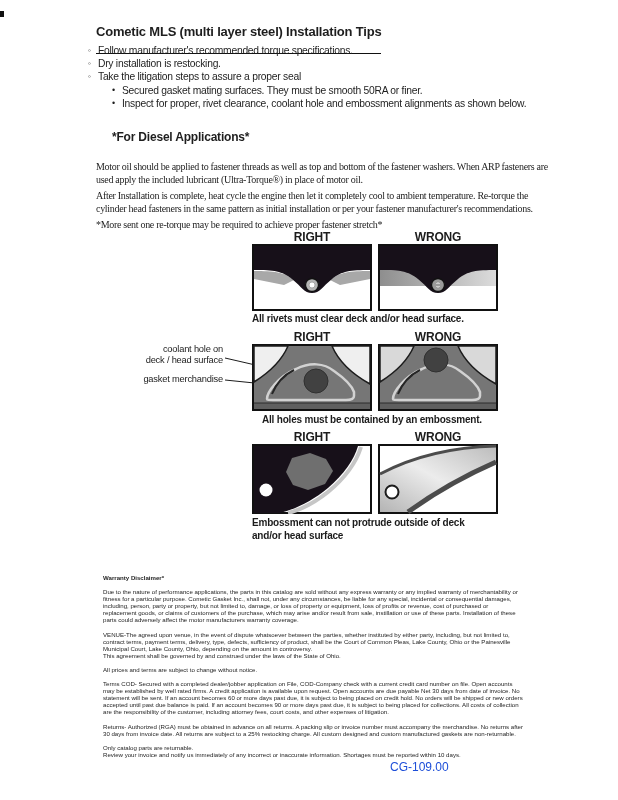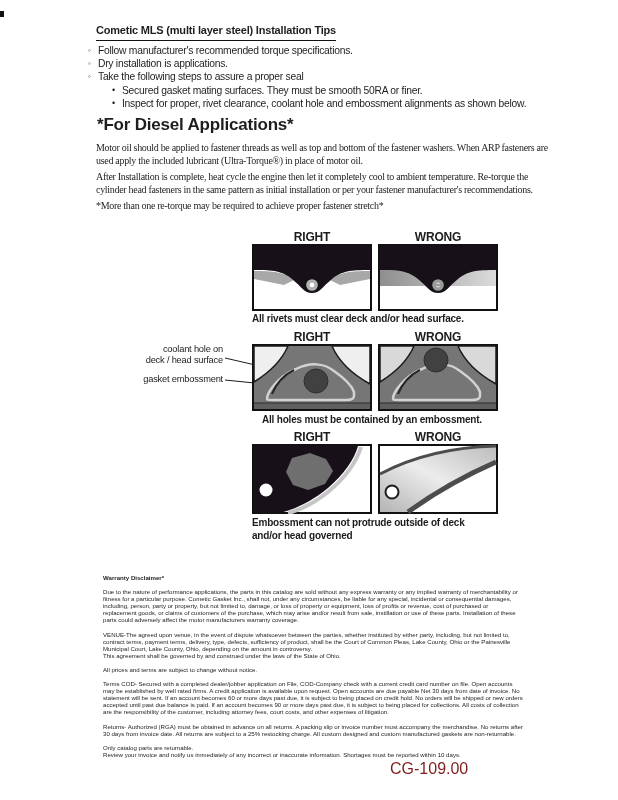--- a/index.html
+++ b/index.html
@@ -1,89 +1,89 @@
 <!DOCTYPE html>
 <html><head>
 <meta charset="utf-8">
 <style>
   html,body{margin:0;padding:0;background:#ffffff;}
   .page{position:relative;width:618px;height:800px;background:#ffffff;overflow:hidden;
         font-family:"Liberation Sans",sans-serif;color:#1e1e1e;}
   .scan-mark{position:absolute;left:0;top:11px;width:4px;height:6px;background:#111;}
   
-  .title{position:absolute;left:96px;top:24px;font-size:11px;font-weight:bold;
-         letter-spacing:-0.2px;border-bottom:1.5px solid #111;padding-bottom:4px;}
+  .title{position:absolute;left:96px;top:24px;font-size:13px;font-weight:bold;
+         letter-spacing:-0.2px;border-bottom:1.5px solid #111;padding-bottom:14px;}
   
   .tips{position:absolute;left:88px;top:44px;width:470px;font-size:10.3px;letter-spacing:-0.25px;}
   .b-row{display:flex;line-height:13.2px;}
   .b-marker{width:10px;font-size:8px;line-height:13.2px;color:#1e1e1e;flex:0 0 10px;}
   .sub .b-marker{font-size:9px;}
   .sub{margin-left:24px;}
   
   .diesel{position:absolute;left:96px;top:114px;width:462px;}
-  .diesel h2{margin:1px;font-size:17px;font-weight:bold;letter-spacing:-0.2px;}
+  .diesel h2{margin:16px;font-size:12px;font-weight:bold;letter-spacing:-0.2px;}
   .diesel p{margin:6px 0 0 0;font-size:10px;line-height:13px;letter-spacing:-0.3px;font-family:Liberation Serif, serif;}
   .diesel p.gap{margin-top:3px;}
   
   .diag-row{position:absolute;left:15px;width:618px;}
   .dg-label{position:absolute;top:0;width:120px;text-align:center;
             font-size:12px;font-weight:bold;letter-spacing:-0.2px;color:#1c1c1c;}
   .dg-box{position:absolute;top:14px;width:120px;height:67px;}
   .dg-box3{height:70px;}
   .dg-caption{position:absolute;font-size:10px;font-weight:bold;letter-spacing:-0.2px;
               line-height:13px;color:#1c1c1c;white-space:nowrap;}
   .side-label{position:absolute;left:88px;width:120px;text-align:right;
               font-size:9.3px;line-height:11px;letter-spacing:-0.2px;color:#1c1c1c;}
   .leader-svg{position:absolute;left:0;top:0;width:618px;height:100px;pointer-events:none;}
   
   .legal{position:absolute;left:103px;top:574px;width:420px;font-size:6.1px;
          line-height:7.1px;color:#242424;}
   .legal .lg-head{font-weight:bold;margin:0 0 7px 0;}
   .legal p{margin:0 0 7px 0;}
   .legal p.tight{margin:0;}
   
-  .footer-code{position:absolute;left:390px;top:760px;font-size:16px;color:#7f1d1d;}
+  .footer-code{position:absolute;left:390px;top:760px;font-size:12px;color:#1d4ed8;}
 </style>
 </head>
 <body>
 
 <div class="page">
 
   <div class="scan-mark"></div>
 
   <div class="title">Cometic MLS (multi layer steel) Installation Tips</div>
 
   <div class="tips">
     <div class="b-row">
       <span class="b-marker">◦</span>
       <span>Follow manufacturer's recommended torque specifications.</span>
     </div>
     <div class="b-row">
       <span class="b-marker">◦</span>
-      <span>Dry installation is applications.</span>
+      <span>Dry installation is restocking.</span>
     </div>
     <div class="b-row">
       <span class="b-marker">◦</span>
-      <span>Take the following steps to assure a proper seal</span>
+      <span>Take the litigation steps to assure a proper seal</span>
     </div>
     <div class="b-row sub">
       <span class="b-marker">•</span>
       <span>Secured gasket mating surfaces.  They must be smooth 50RA or finer.</span>
     </div>
     <div class="b-row sub">
       <span class="b-marker">•</span>
       <span>Inspect for proper, rivet clearance, coolant hole and embossment alignments as shown below.</span>
     </div>
   </div>
 
   <div class="diesel">
     <h2>*For Diesel Applications*</h2>
     <p>Motor oil should be applied to fastener threads as well as top and bottom of the fastener washers. When ARP fasteners are used apply the included lubricant (Ultra-Torque®) in place of motor oil.</p>
     <p class="gap">After Installation is complete, heat cycle the engine then let it completely cool to ambient temperature. Re-torque the cylinder head fasteners in the same pattern as initial installation or per your fastener manufacturer's recommendations.</p>
-    <p class="gap">*More than one re-torque may be required to achieve proper fastener stretch*</p>
+    <p class="gap">*More sent one re-torque may be required to achieve proper fastener stretch*</p>
   </div>
 
   <div class="diag-row" style="top:230px;height:100px;">
     <div class="dg-label" style="left:237px;">RIGHT</div>
     <div class="dg-label" style="left:363px;">WRONG</div>
 
     <svg class="dg-box" style="left:237px;" viewBox="0 0 120 67">
       <rect x="1" y="1" width="118" height="65" fill="#ffffff" stroke="#111111" stroke-width="2"></rect>
       <path d="M2,27 C22,27 32,28 42,36 L32,41 L2,35 Z" fill="#a8a8a8"></path>
       <path d="M118,27 C98,27 88,28 78,36 L88,41 L118,35 Z" fill="#a8a8a8"></path>
@@ -112,21 +112,21 @@
   </div>
 
   <div class="diag-row" style="top:330px;height:100px;">
     <div class="dg-label" style="left:237px;">RIGHT</div>
     <div class="dg-label" style="left:363px;">WRONG</div>
 
     <div class="side-label" style="top:14px;">
       <div>coolant hole on</div>
       <div>deck / head surface</div>
     </div>
-    <div class="side-label" style="top:44px;">gasket embossment</div>
+    <div class="side-label" style="top:44px;">gasket merchandise</div>
 
     <svg class="leader-svg">
       <line x1="210" y1="28" x2="301" y2="49" stroke="#1c1c1c" stroke-width="1"></line>
       <line x1="210" y1="50" x2="259" y2="55" stroke="#1c1c1c" stroke-width="1"></line>
     </svg>
 
     <svg class="dg-box" style="left:237px;" viewBox="0 0 120 67">
       <rect x="1" y="1" width="118" height="65" fill="#767676" stroke="#111111" stroke-width="2"></rect>
       <rect x="2" y="59" width="116" height="6" fill="#5f5f5f"></rect>
       <line x1="2" y1="59" x2="118" y2="59" stroke="#2c2c2c" stroke-width="1"></line>
@@ -173,21 +173,21 @@
       </defs>
       <rect x="1" y="1" width="118" height="68" fill="#ffffff" stroke="#111111" stroke-width="2"></rect>
       <path d="M2,30 C36,12 78,3 118,2 L118,18 C86,32 52,52 30,68 L2,68 Z" fill="url(#g3)"></path>
       <path d="M2,30 C36,12 78,3 118,2" fill="none" stroke="#4c4c4c" stroke-width="3"></path>
       <path d="M118,18 C86,32 52,52 30,68" fill="none" stroke="#4c4c4c" stroke-width="5"></path>
       <circle cx="14" cy="48" r="6.5" fill="#ffffff" stroke="#1c1c1c" stroke-width="2"></circle>
     </svg>
 
     <div class="dg-caption" style="left:237px;top:86px;">
       <div>Embossment can not protrude outside of deck</div>
-      <div>and/or head governed</div>
+      <div>and/or head surface</div>
     </div>
   </div>
 
   <div class="legal">
     <p class="lg-head">Warranty Disclaimer*</p>
     <p>Due to the nature of performance applications, the parts in this catalog are sold without any express warranty or any implied warranty of merchantability or fitness for a particular purpose.  Cometic Gasket Inc., shall not, under any circumstances, be liable for any special, incidental or consequential damages, including, person, party or property, but not limited to, damage, or loss of property or equipment, loss of profits or revenue, cost of purchased or replacement goods, or claims of customers of the purchase, which may arise and/or result from sale, instillation or use of these parts.  Installation of these parts could adversely affect the motor manufacturers warranty coverage.</p>
     <p class="tight">VENUE-The agreed upon venue, in the event of dispute whatsoever between the parties, whether instituted by either party, including, but not limited to, contract terms, payment terms, delivery, type, defects, sufficiency of product, shall be the Court of Common Pleas, Lake County, Ohio or the Painesville Municipal Court, Lake County, Ohio, depending on the amount in controversy.</p>
     <p>This agreement shall be governed by and construed under the laws of the State of Ohio.</p>
     <p>All prices and terms are subject to change without notice.</p>
     <p>Terms COD- Secured with a completed dealer/jobber application on File, COD-Company check with a current credit card number on file.  Open accounts may be established by well rated firms.  A credit application is available upon request.  Open accounts are due payable Net 30 days from date of invoice.  No statement will be sent.  If an account becomes 60 or more days past due, it is subject to being placed on credit hold.  No orders will be shipped or new orders accepted until past due balance is paid.  If an account becomes 90 or more days past due, it is subject to being placed for collections.  All costs of collection are the responsibility of the customer, including attorney fees, court costs, and other expenses of litigation.</p>

